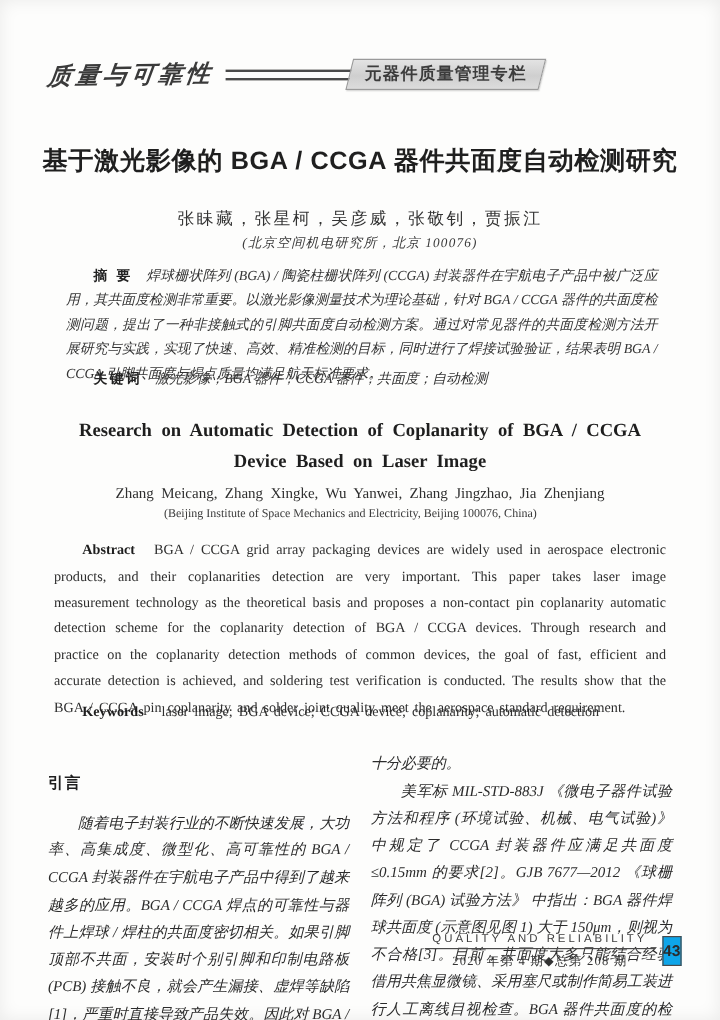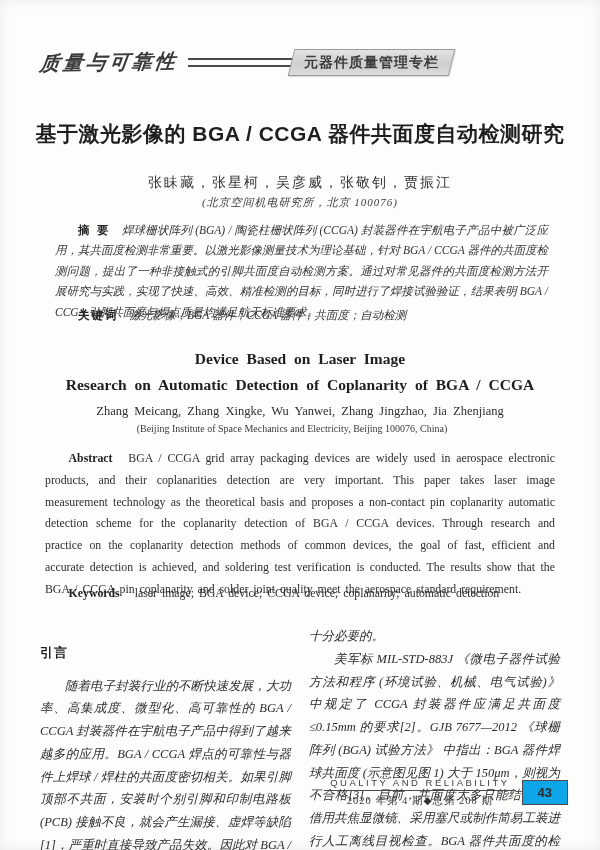--- a/index.html
+++ b/index.html
@@ -136,21 +136,21 @@
     border-bottom:1.5px solid #4a4a4a;
     white-space:nowrap;
   }
   .footer-issue{
     font-size:10.5px;color:#333;padding-top:3px;letter-spacing:1px;
     white-space:nowrap;
   }
   .page-num-box{
     margin-left:6px;
     border:1.5px solid #4a4a4a;
-    padding:4px 15px;
+    padding:4px 0;
     font-family:"Liberation Sans","DejaVu Sans",sans-serif;
     font-size:13px;font-weight:bold;color:#2b2b2b;
     background:#0ea5e9;
   }
 </style>
 </head>
 <body>
 
 <div class="page">
 
@@ -169,22 +169,22 @@
   <div class="abstract-cn">
     <span class="lead">摘  要</span>
     <span>焊球栅状阵列 (BGA) / 陶瓷柱栅状阵列 (CCGA) 封装器件在宇航电子产品中被广泛应用，其共面度检测非常重要。以激光影像测量技术为理论基础，针对 BGA / CCGA 器件的共面度检测问题，提出了一种非接触式的引脚共面度自动检测方案。通过对常见器件的共面度检测方法开展研究与实践，实现了快速、高效、精准检测的目标，同时进行了焊接试验验证，结果表明 BGA / CCGA 引脚共面度与焊点质量均满足航天标准要求。</span>
   </div>
   <div class="keywords-cn">
     <span class="lead">关键词</span>
     <span>激光影像；BGA 器件；CCGA 器件；共面度；自动检测</span>
   </div>
 
   <div class="title-en">
+    <div>Research on Automatic Detection of Coplanarity of BGA / CCGA</div>
     <div>Device Based on Laser Image</div>
-    <div>Research on Automatic Detection of Coplanarity of BGA / CCGA</div>
   </div>
   <div class="authors-en">Zhang Meicang, Zhang Xingke, Wu Yanwei, Zhang Jingzhao, Jia Zhenjiang</div>
   <div class="affil-en">(Beijing Institute of Space Mechanics and Electricity, Beijing 100076, China)</div>
 
   <div class="abstract-en">
     <span class="lead">Abstract</span>
     <span>BGA / CCGA grid array packaging devices are widely used in aerospace electronic products, and their coplanarities detection are very important. This paper takes laser image measurement technology as the theoretical basis and proposes a non-contact pin coplanarity automatic detection scheme for the coplanarity detection of BGA / CCGA devices. Through research and practice on the coplanarity detection methods of common devices, the goal of fast, efficient and accurate detection is achieved, and soldering test verification is conducted. The results show that the BGA / CCGA pin coplanarity and solder joint quality meet the aerospace standard requirement.</span>
   </div>
   <div class="keywords-en">
     <span class="lead">Keywords</span>

